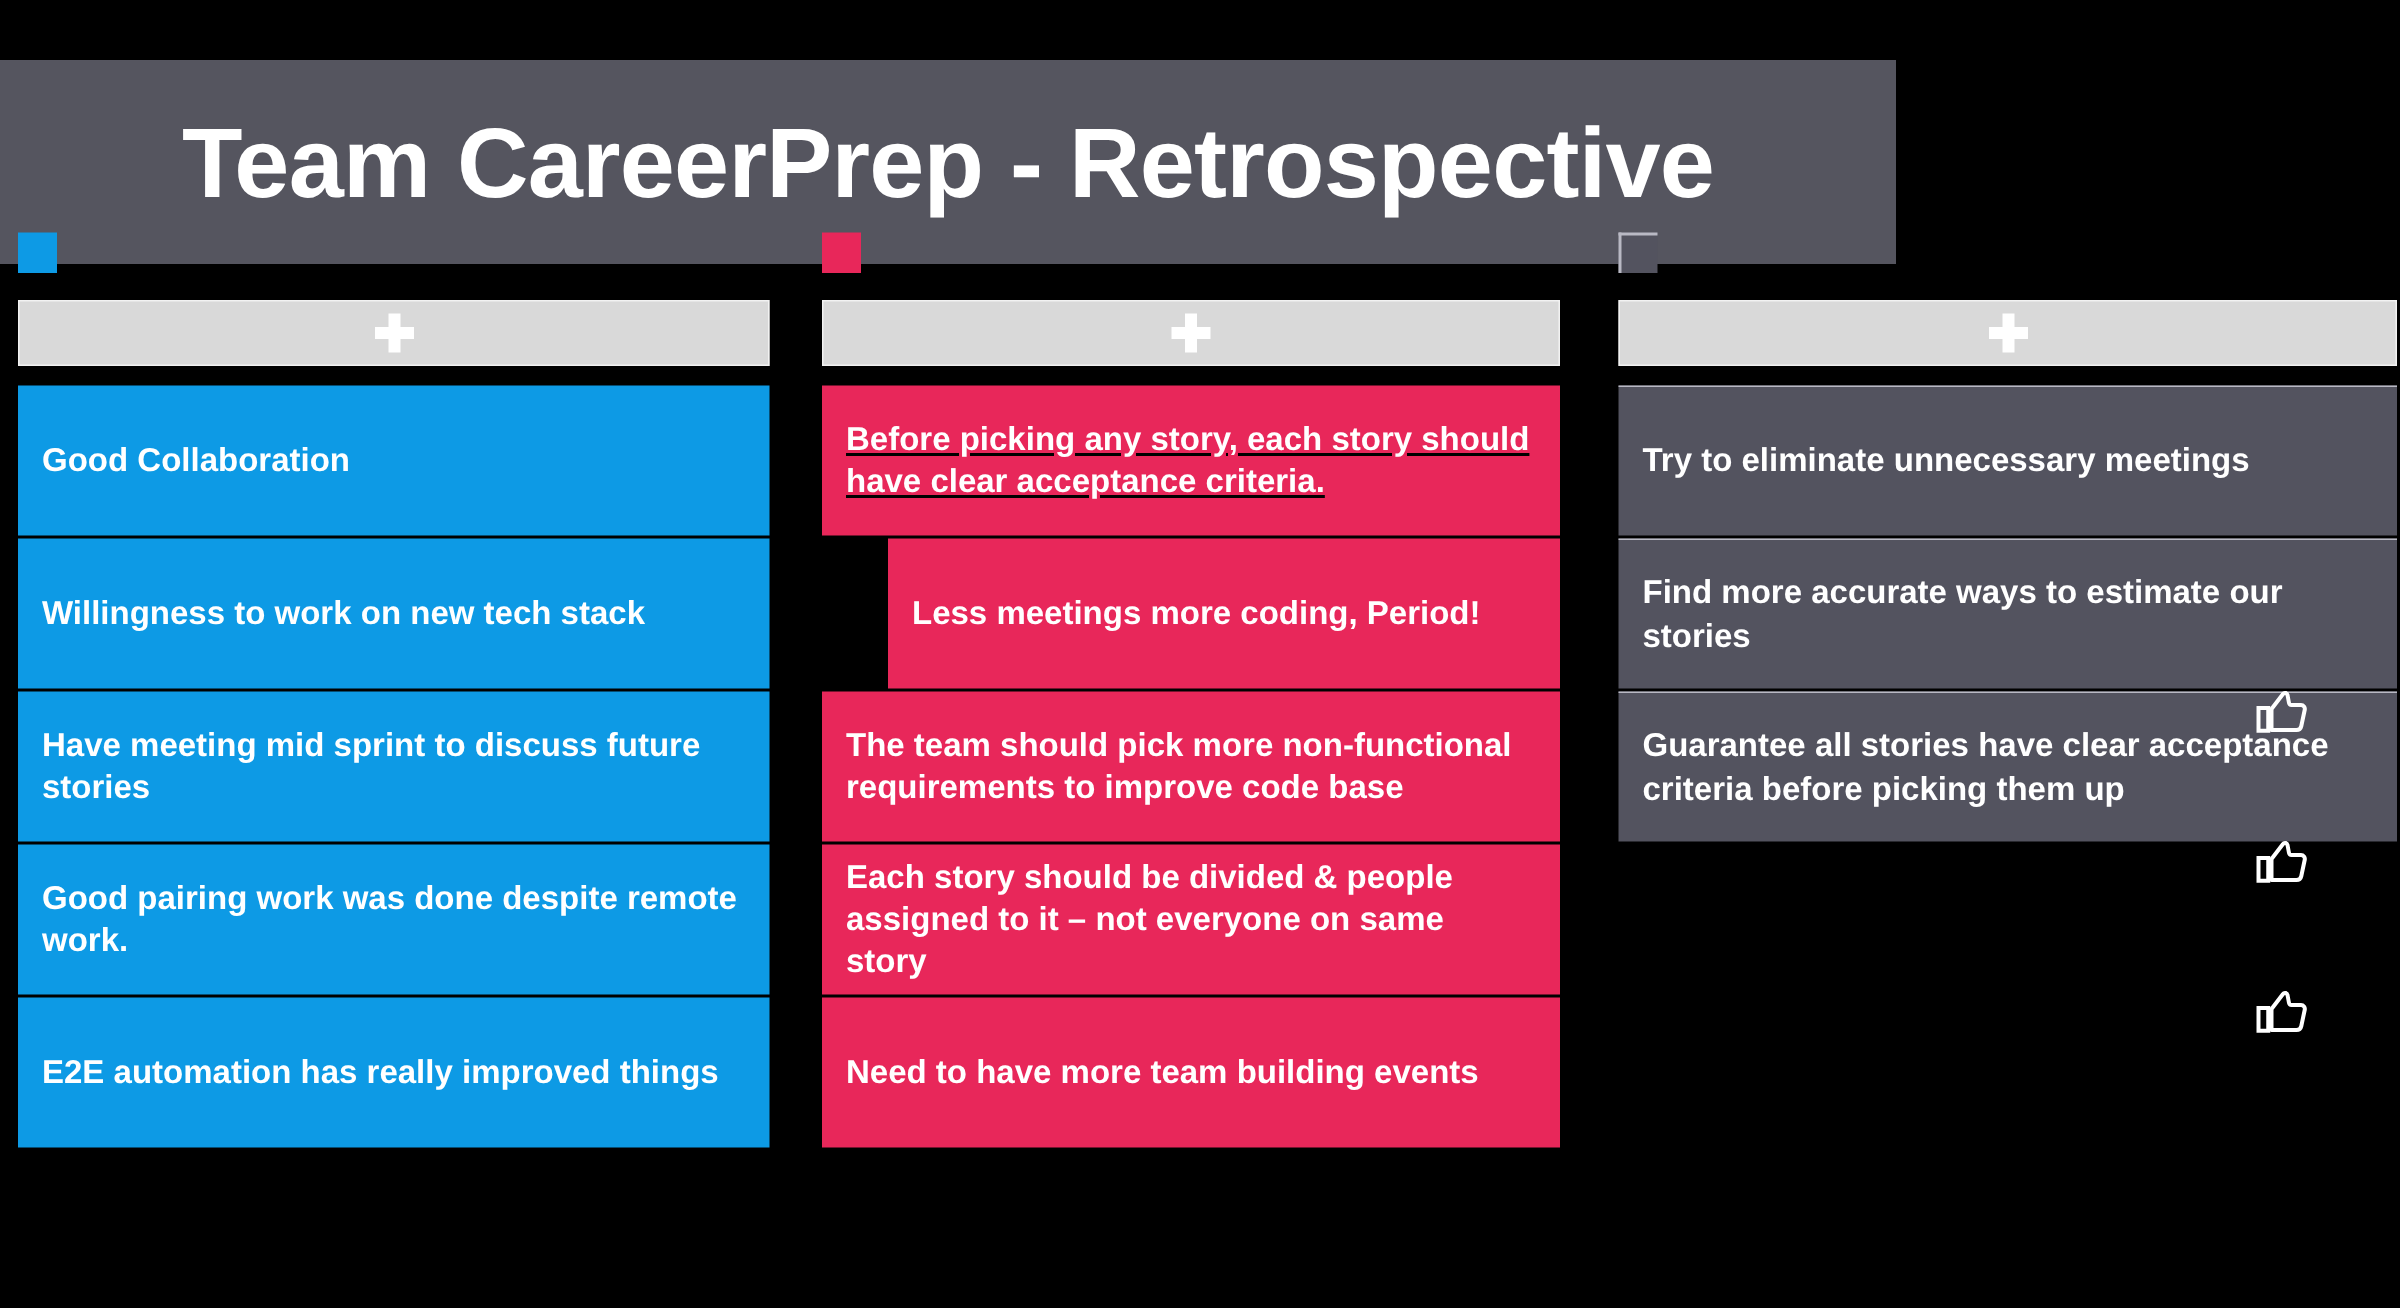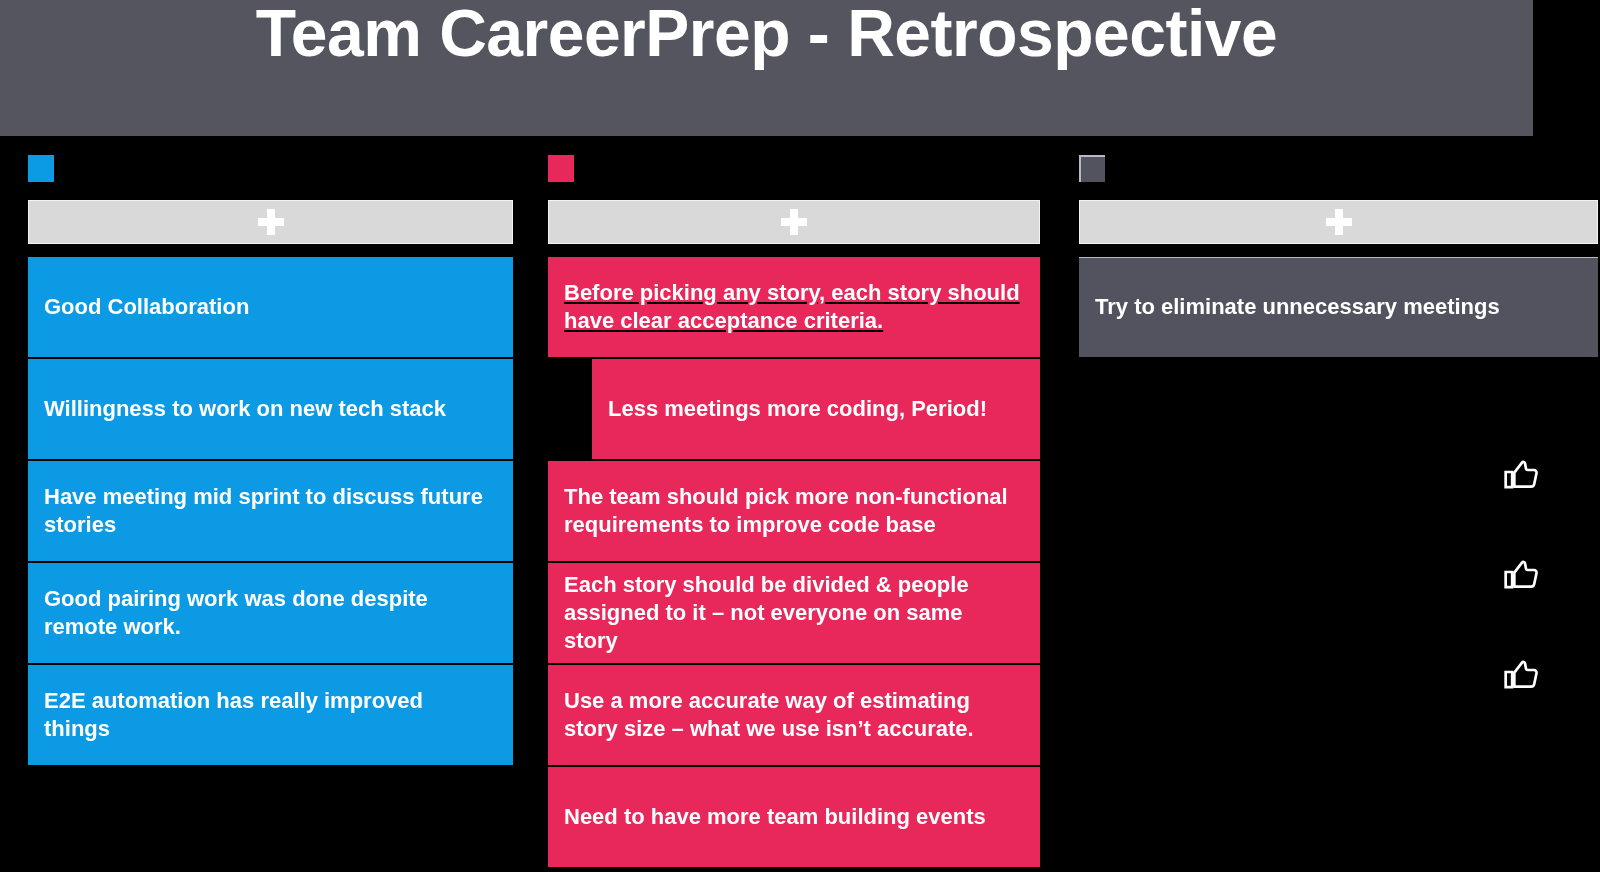--- a/index.html
+++ b/index.html
@@ -15,25 +15,27 @@
   #board {
     position: relative;
     width: 1600px;
     height: 872px;
     background: #000000;
     overflow: hidden;
   }
 
   
   .header {
-    width: 1533px;
+    width: 1264px;
     height: 136px;
     background: #55555f;
     display: flex;
+    align-items: center;
     justify-content: center;
+    margin-top: 40px;
   }
   .header-title {
     color: #ffffff;
     font-size: 66px;
     font-weight: bold;
     letter-spacing: -0.5px;
     line-height: 1;
     white-space: nowrap;
   }
 
@@ -46,21 +48,21 @@
     height: 736px;
     display: flex;
     align-items: flex-start;
   }
 
   .column {
     position: relative;
     height: 736px;
     flex: 0 0 auto;
   }
-  .column.col-0 { width: 527px; padding-left: 28px; padding-right: 14px; }
+  .column.col-0 { width: 527px; padding-left: 12px; padding-right: 14px; }
   .column.col-1 { width: 527px; padding-left: 21px; padding-right: 14px; }
   .column.col-2 { width: 546px; padding-left: 25px; padding-right: 2px; }
 
   
   .swatch-row {
     height: 64px;
     display: flex;
     align-items: center;
   }
   .swatch {
@@ -196,38 +198,41 @@
           <div class="card pink" style="background: rgb(232, 39, 90); margin-left: 44px;">
             <span class="card-text">Less meetings more coding, Period!</span>
           </div>
           <div class="card pink" style="background: rgb(232, 39, 90);">
             <span class="card-text">The team should pick more non-functional requirements to improve code base</span>
           </div>
           <div class="card pink" style="background: rgb(232, 39, 90);">
             <span class="card-text">Each story should be divided &amp; people assigned to it – not everyone on same story</span>
           </div>
           <div class="card pink" style="background: rgb(232, 39, 90);">
-            <span class="card-text">Use a more accurate way of estimating story size – what we use isn’t accurate.</span>
-          </div>
-          <div class="card pink" style="background: rgb(232, 39, 90);">
             <span class="card-text">Need to have more team building events</span>
           </div>
         </div>
     </div>
 
     <div class="column col-2">
       <div class="swatch-row">
         <span class="swatch bordered" id="sw2" style="background: rgb(83, 83, 95);"></span>
       </div>
       <div class="add-bar">
         <span class="plus-icon"></span>
       </div>
       <div class="card-list" id="cards-2">
           <div class="card gray" style="background: rgb(83, 83, 95);">
             <span class="card-text">Try to eliminate unnecessary meetings</span>
+          </div>
+          <div class="card gray" style="background: rgb(83, 83, 95);">
+            <span class="card-text">Find more accurate ways to estimate our stories</span>
+          </div>
+          <div class="card gray" style="background: rgb(83, 83, 95);">
+            <span class="card-text">Guarantee all stories have clear acceptance criteria before picking them up</span>
           </div>
         </div>
     </div>
 
   </div>
 
   <div class="thumbs-stack" id="thumbs-stack">
       <span class="thumb-btn">
         <svg viewBox="0 0 24 24" aria-hidden="true">
           <path d="M2.2 10.2h3.9v9.1H2.2z" fill="none" stroke="#ffffff" stroke-width="1.6"></path>

